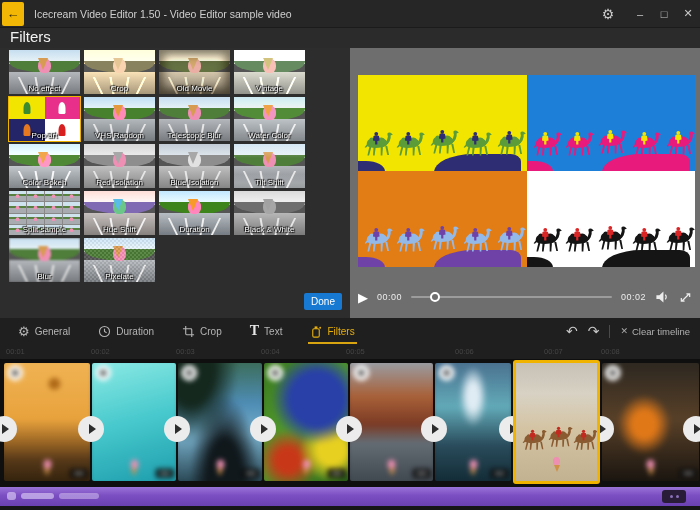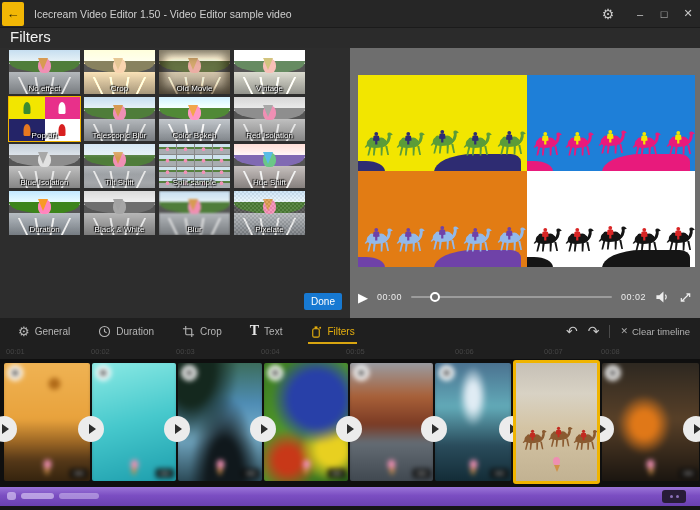--- a/index.html
+++ b/index.html
@@ -260,34 +260,66 @@
         <div class="thumb sel">
           <div class="scene v-popart">
             <i style="position:relative" class="pq"></i>
             <i style="position:relative" class="pq"></i>
             <i style="position:relative" class="pq"></i>
             <i style="position:relative" class="pq"></i>
           </div>
           <span class="tlabel">Pop art</span>
         </div>
         <div class="thumb">
+          <div class="scene" style="filter: blur(0.6px) saturate(1.25);">
+            <i class="sky"></i>
+            <i class="hill"></i>
+            <i class="road"></i>
+            <i class="ln l1"></i>
+            <i class="ln l2"></i>
+            <i class="ln l3"></i>
+            <i class="ln l4"></i>
+            <span class="cream">
+              <i class="ball"></i>
+              <i class="cone"></i>
+            </span>
+          </div>
+          <span class="tlabel">VHS Random</span>
+        </div>
+        <div class="thumb">
           <div class="scene" style="filter: blur(0.5px);">
             <i class="sky"></i>
             <i class="hill"></i>
             <i class="road"></i>
             <i class="ln l1"></i>
             <i class="ln l2"></i>
             <i class="ln l3"></i>
             <i class="ln l4"></i>
             <span class="cream">
               <i class="ball"></i>
               <i class="cone"></i>
             </span>
           </div>
           <span class="tlabel">Telescopic Blur</span>
+        </div>
+        <div class="thumb">
+          <div class="scene" style="filter: saturate(1.25) brightness(1.1) contrast(0.9);">
+            <i class="sky"></i>
+            <i class="hill"></i>
+            <i class="road"></i>
+            <i class="ln l1"></i>
+            <i class="ln l2"></i>
+            <i class="ln l3"></i>
+            <i class="ln l4"></i>
+            <span class="cream">
+              <i class="ball"></i>
+              <i class="cone"></i>
+            </span>
+          </div>
+          <span class="tlabel">Water Color</span>
         </div>
         <div class="thumb">
           <div class="scene" style="filter: brightness(1.08) saturate(1.15);">
             <i class="sky"></i>
             <i class="hill"></i>
             <i class="road"></i>
             <i class="ln l1"></i>
             <i class="ln l2"></i>
             <i class="ln l3"></i>
             <i class="ln l4"></i>

